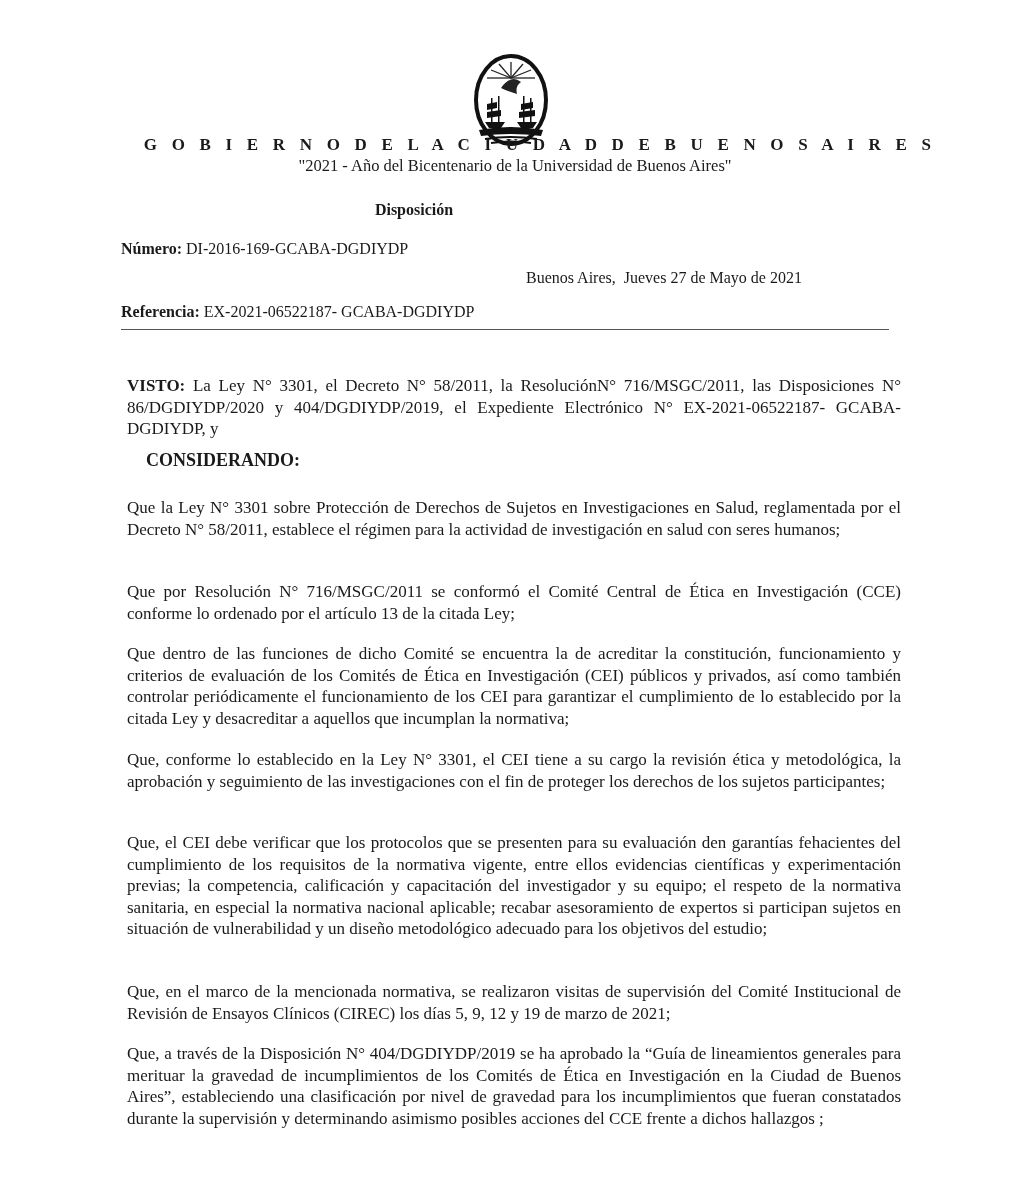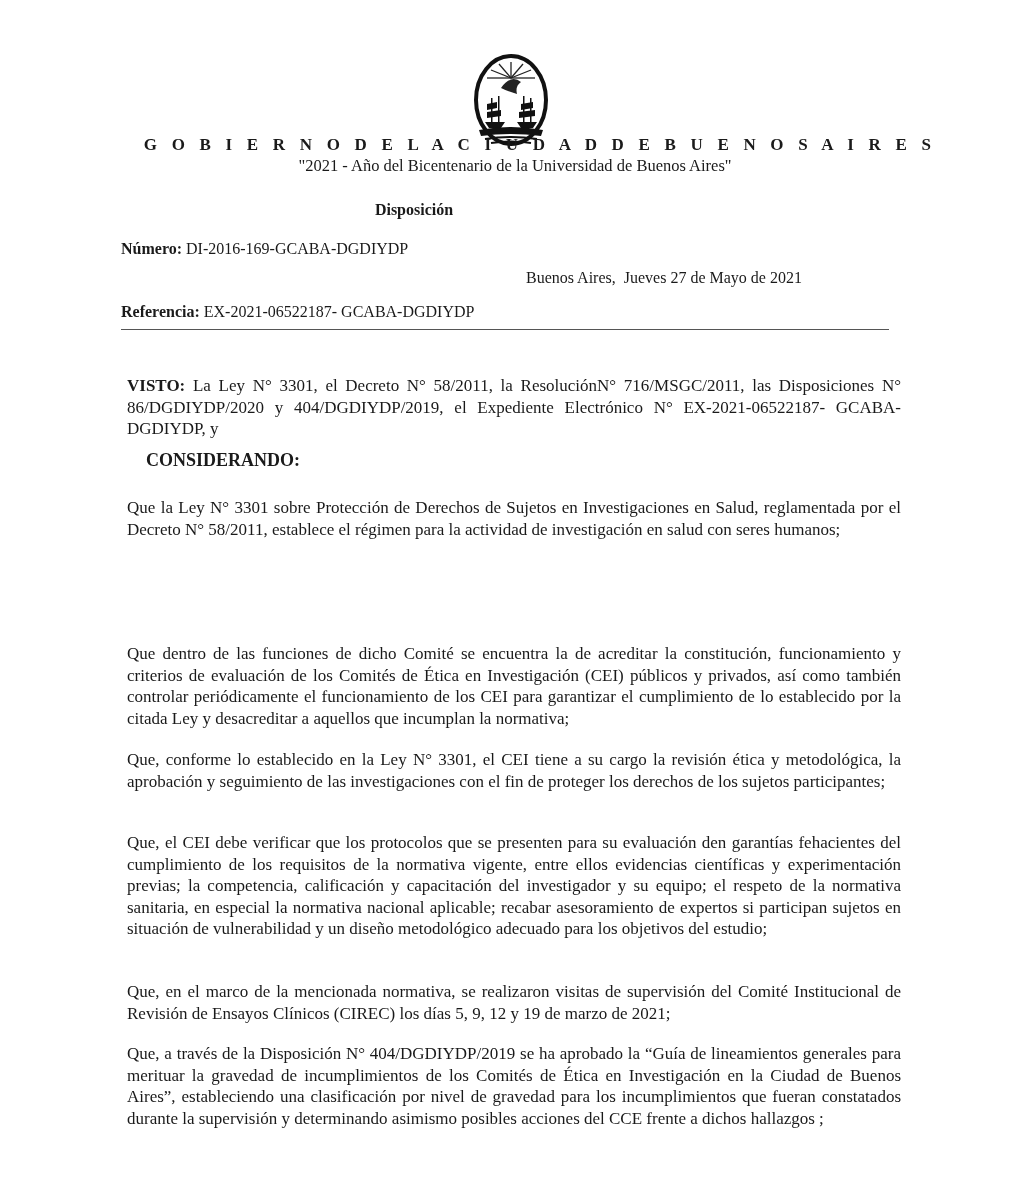--- a/index.html
+++ b/index.html
@@ -100,20 +100,23 @@
 
   <div class="body-text visto">
     <p class="para"><span class="lbl">VISTO:</span><span> La Ley N° 3301, el Decreto N° 58/2011, la ResoluciónN° 716/MSGC/2011, las Disposiciones N° 86/DGDIYDP/2020 y 404/DGDIYDP/2019, el Expediente Electrónico N° EX-2021-06522187- GCABA-DGDIYDP, y</span></p>
   </div>
 
   <div class="considerando">CONSIDERANDO:</div>
 
   <div class="body-text p1">
       <p class="para">Que la Ley N° 3301 sobre Protección de Derechos de Sujetos en Investigaciones en Salud, reglamentada por el Decreto N° 58/2011, establece el régimen para la actividad de investigación en salud con seres humanos;</p>
     </div>
+  <div class="body-text p2">
+      <p class="para">Que por Resolución N° 716/MSGC/2011 se conformó el Comité Central de Ética en Investigación (CCE) conforme lo ordenado por el artículo 13 de la citada Ley;</p>
+    </div>
   <div class="body-text p3">
       <p class="para">Que dentro de las funciones de dicho Comité se encuentra la de acreditar la constitución, funcionamiento y criterios de evaluación de los Comités de Ética en Investigación (CEI) públicos y privados, así como también controlar periódicamente el funcionamiento de los CEI para garantizar el cumplimiento de lo establecido por la citada Ley y desacreditar a aquellos que incumplan la normativa;</p>
     </div>
   <div class="body-text p4">
       <p class="para">Que, conforme lo establecido en la Ley N° 3301, el CEI tiene a su cargo la revisión ética y metodológica, la aprobación y seguimiento de las investigaciones con el fin de proteger los derechos de los sujetos participantes;</p>
     </div>
   <div class="body-text p5">
       <p class="para">Que, el CEI debe verificar que los protocolos que se presenten para su evaluación den garantías fehacientes del cumplimiento de los requisitos de la normativa vigente, entre ellos evidencias científicas y experimentación previas; la competencia, calificación y capacitación del investigador y su equipo; el respeto de la normativa sanitaria, en especial la normativa nacional aplicable; recabar asesoramiento de expertos si participan sujetos en situación de vulnerabilidad y un diseño metodológico adecuado para los objetivos del estudio;</p>
     </div>
   <div class="body-text p6">

